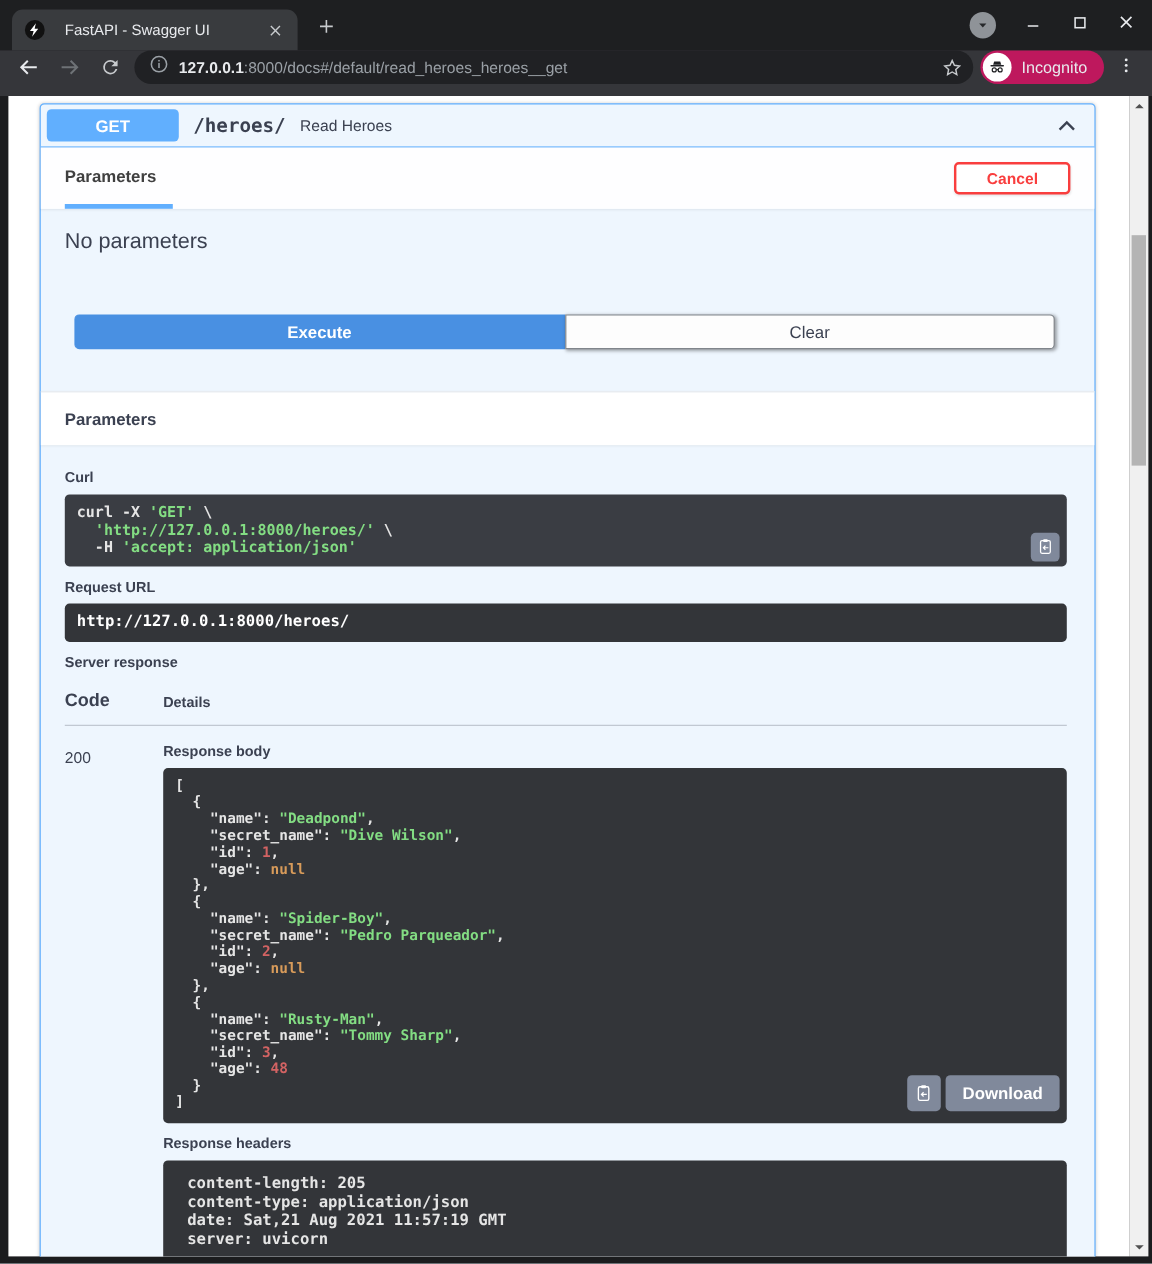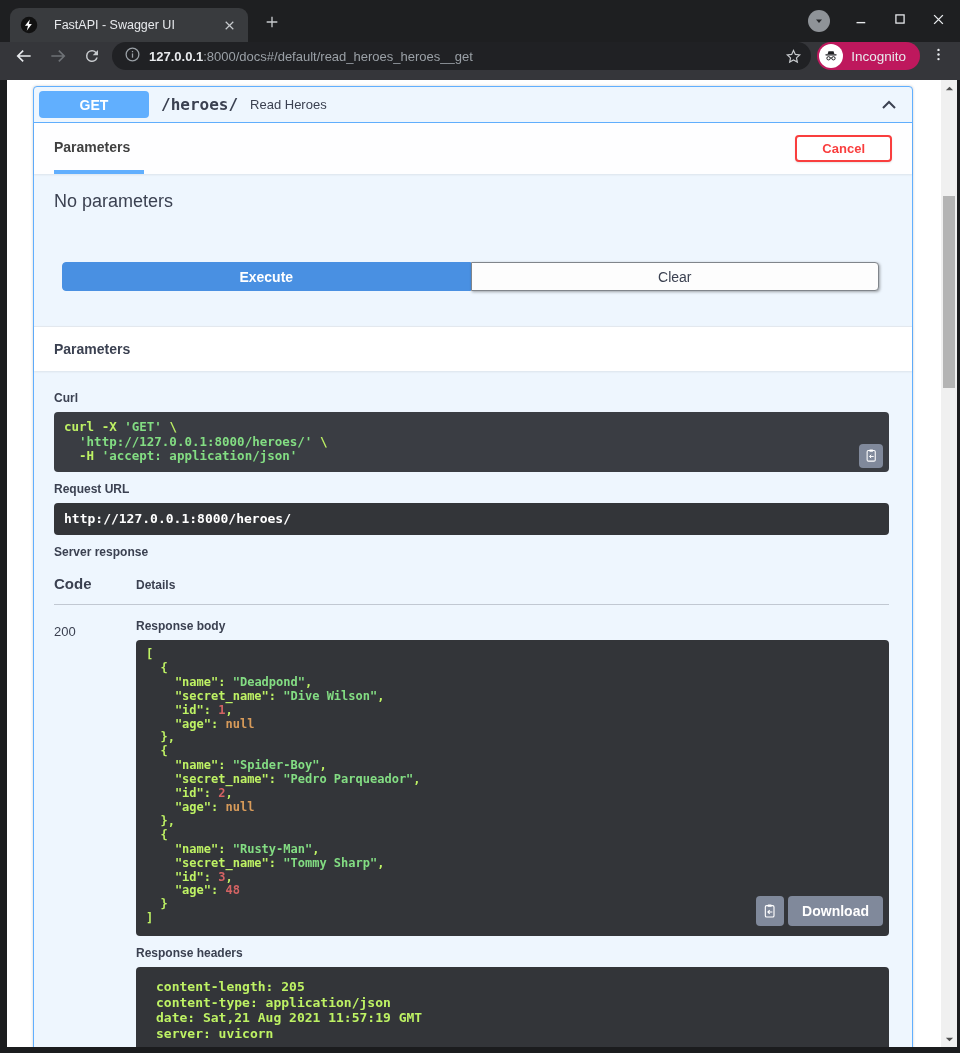--- a/index.html
+++ b/index.html
@@ -67,21 +67,21 @@
                       padding:0 20px; font-weight:bold; font-size:14px; color:#3b4151;
                       border-top:1px solid #e3e8ee; box-shadow:0 1px 2px rgba(0,0,0,.08); }
   .responses-body { padding:20px 23px 40px 20px; }
 
   .block-label { font-size:12px; font-weight:bold; color:#3b4151; margin:10px 0 7px; }
   .code-block { background:#333539; border-radius:4px; padding:8px 10px; position:relative;
                 font-family:"DejaVu Sans Mono",monospace; font-size:12.5px; line-height:14.5px;
                 font-weight:bold; color:#fff; }
   .code-line { white-space:pre; }
   .curl-block { background:#3a3d43; }
-  .tk-w { color:#bef264; }
+  .tk-w { color:#e5e5e5; }
   .tk-s { color:#83dd83; }
   .tk-n { color:#d36363; }
   .tk-u { color:#d89b5a; }
 
   .copy-btn { position:absolute; right:6px; bottom:4px; width:24px; height:24px; background:#80899b;
               border-radius:4px; display:flex; align-items:center; justify-content:center; cursor:pointer; }
   .url-block { padding:9px 10px; font-size:13px; }
   .body-block { font-size:12px; line-height:13.9px; padding:8px 10px 10px; }
   .block-controls { position:absolute; right:6px; bottom:10px; display:flex; gap:4px; align-items:stretch; }
   .copy-btn2 { position:static; width:28px; height:30px; }

